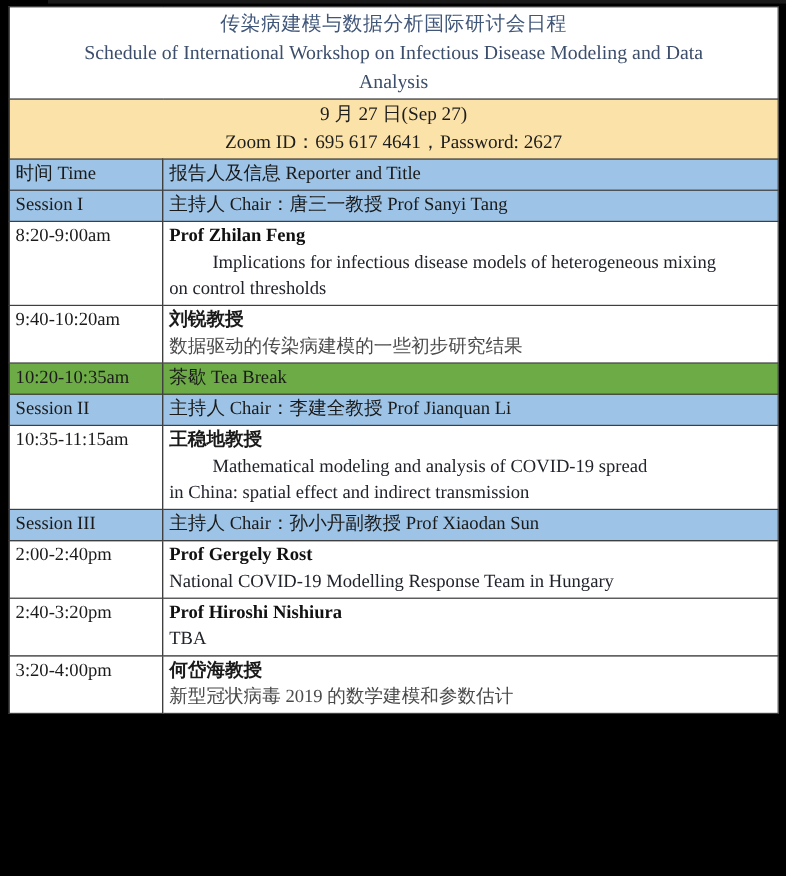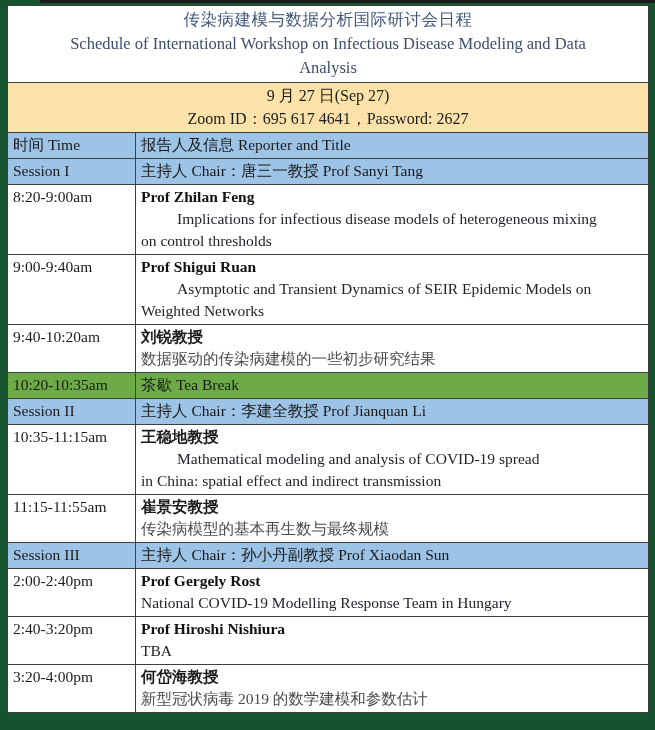--- a/index.html
+++ b/index.html
@@ -11,21 +11,21 @@
     width: 655px;
     height: 730px;
     overflow: hidden;
     font-family: "Liberation Serif", "DejaVu Serif", serif;
   }
 
   .page {
     position: relative;
     width: 655px;
     height: 730px;
-    background: #14532d;
+    background: #000000;
     box-sizing: border-box;
   }
 
   
   .top-strip {
     position: absolute;
     left: 40px;
     top: 0;
     width: 615px;
     height: 3px;
@@ -178,28 +178,20 @@
         </tr>
         <tr class="talk-row">
           <td><span class="time-text">8:20-9:00am</span></td>
           <td>
             <div class="speaker">Prof Zhilan Feng</div>
             <div class="talk-title just">Implications for infectious disease models of heterogeneous mixing</div>
             <div class="talk-title">on control thresholds</div>
           </td>
         </tr>
         <tr class="talk-row">
-          <td><span class="time-text">9:00-9:40am</span></td>
-          <td>
-            <div class="speaker">Prof Shigui Ruan</div>
-            <div class="talk-title just">Asymptotic and Transient Dynamics of SEIR Epidemic Models on</div>
-            <div class="talk-title">Weighted Networks</div>
-          </td>
-        </tr>
-        <tr class="talk-row">
           <td><span class="time-text">9:40-10:20am</span></td>
           <td>
             <div class="speaker cn">刘锐教授</div>
             <div class="talk-title cn">数据驱动的传染病建模的一些初步研究结果</div>
           </td>
         </tr>
         <tr class="break-row">
           <td><span class="time-text">10:20-10:35am</span></td>
           <td><span class="cell-text">茶歇 Tea Break</span></td>
         </tr>
@@ -208,27 +200,20 @@
           <td><span class="cell-text cn">主持人 Chair：李建全教授 Prof Jianquan Li</span></td>
         </tr>
         <tr class="talk-row">
           <td><span class="time-text">10:35-11:15am</span></td>
           <td>
             <div class="speaker cn">王稳地教授</div>
             <div class="talk-title just">Mathematical modeling and analysis of COVID-19 spread</div>
             <div class="talk-title">in China: spatial effect and indirect transmission</div>
           </td>
         </tr>
-        <tr class="talk-row">
-          <td><span class="time-text">11:15-11:55am</span></td>
-          <td>
-            <div class="speaker cn">崔景安教授</div>
-            <div class="talk-title cn">传染病模型的基本再生数与最终规模</div>
-          </td>
-        </tr>
         <tr class="session-row">
           <td><span class="time-text">Session III</span></td>
           <td><span class="cell-text cn">主持人 Chair：孙小丹副教授 Prof Xiaodan Sun</span></td>
         </tr>
         <tr class="talk-row">
           <td><span class="time-text">2:00-2:40pm</span></td>
           <td>
             <div class="speaker">Prof Gergely Rost</div>
             <div class="talk-title">National COVID-19 Modelling Response Team in Hungary</div>
           </td>

